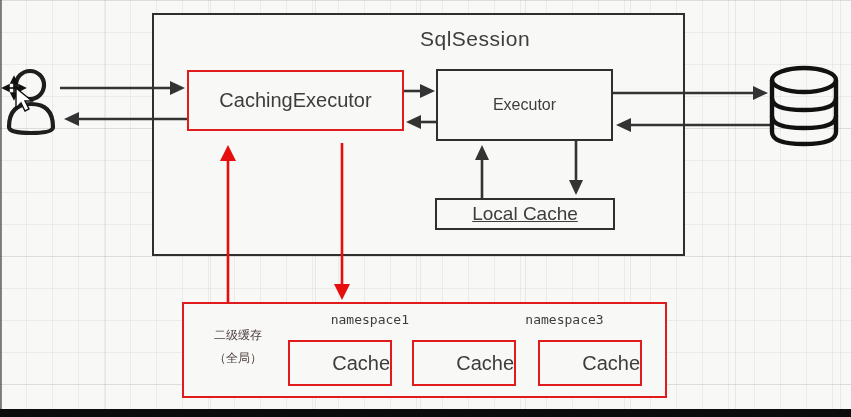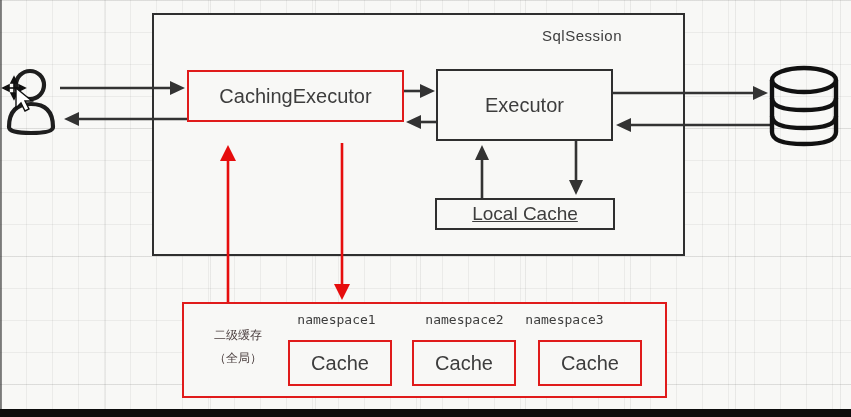--- a/index.html
+++ b/index.html
@@ -13,34 +13,34 @@
       linear-gradient(to bottom, rgba(0,0,0,0.05) 1px, transparent 1px);
     background-size:105px 128px,105px 128px,26px 32px,26px 32px;
     font-family:"Liberation Sans","DejaVu Sans",sans-serif;
     color:#3d3d3d;
   }
   .box{position:absolute;box-sizing:border-box;background:#f8f8f6;}
   .black-box{border:2px solid #2f2f2f;}
   .red-box{border:2px solid #e01b1b;}
   .center-label{display:flex;align-items:center;justify-content:center;}
   #sqlsession-box{left:152px;top:13px;width:533px;height:243px;}
-  #sqlsession-title{position:absolute;left:452px;top:27px;width:170px;text-align:right;
-    font-size:15px;letter-spacing:.5px;}
-  #caching-executor-box{left:187px;top:70px;width:217px;height:52px;font-size:20px;text-align:center;}
-  #executor-box{left:436px;top:69px;width:177px;height:72px;font-size:20px;}
+  #sqlsession-title{position:absolute;left:420px;top:27px;width:170px;text-align:left;
+    font-size:21px;letter-spacing:.5px;}
+  #caching-executor-box{left:187px;top:70px;width:217px;height:61px;font-size:20px;text-align:center;}
+  #executor-box{left:436px;top:69px;width:177px;height:72px;font-size:16px;}
   #local-cache-box{left:435px;top:198px;width:180px;height:32px;font-size:19px;text-decoration:underline;}
   #second-level-box{left:182px;top:302px;width:485px;height:96px;background:#f8f8f6;}
   #second-level-label{position:absolute;left:196px;top:324px;width:84px;text-align:center;
     font-size:12px;line-height:23px;color:#4a3e3e;}
   .ns-label{position:absolute;top:312px;height:18px;text-align:center;
     font-family:"DejaVu Sans Mono","Liberation Mono",monospace;font-size:13px;color:#3d3d3d;}
-  #ns-label-1{left:284px;width:105px;}
+  #ns-label-1{left:304px;width:105px;text-align:right;}
   #ns-label-2{left:412px;width:105px;}
   #ns-label-3{left:512px;width:105px;}
-  .cache-box{top:340px;width:104px;height:46px;font-size:20px;}
+  .cache-box{top:340px;width:104px;height:46px;font-size:20px;justify-content:flex-end;}
   #cache-box-1{left:288px;}
   #cache-box-2{left:412px;}
   #cache-box-3{left:538px;}
   #arrow-layer,#icon-layer{position:absolute;left:0;top:0;width:851px;height:417px;pointer-events:none;}
   #bottom-bar{position:absolute;left:0;top:409px;width:851px;height:8px;background:#0c0c0c;}
   #left-edge{position:absolute;left:0;top:0;width:2px;height:417px;background:#2a2a2a;opacity:.55;}
 </style>
 </head>
 <body>
 
@@ -59,21 +59,20 @@
     <span>Local Cache</span>
   </div>
 
   <div class="box red-box" id="second-level-box"></div>
   <div id="second-level-label">
     <div>二级缓存</div>
     <div>（全局）</div>
   </div>
 
   <div class="ns-label" id="ns-label-1">namespace1</div>
-  <div class="ns-label" id="ns-label-2">namespace2</div>
   <div class="ns-label" id="ns-label-3">namespace3</div>
 
   <div class="box red-box center-label cache-box" id="cache-box-1">
     <span>Cache</span>
   </div>
   <div class="box red-box center-label cache-box" id="cache-box-2">
     <span>Cache</span>
   </div>
   <div class="box red-box center-label cache-box" id="cache-box-3">
     <span>Cache</span>

